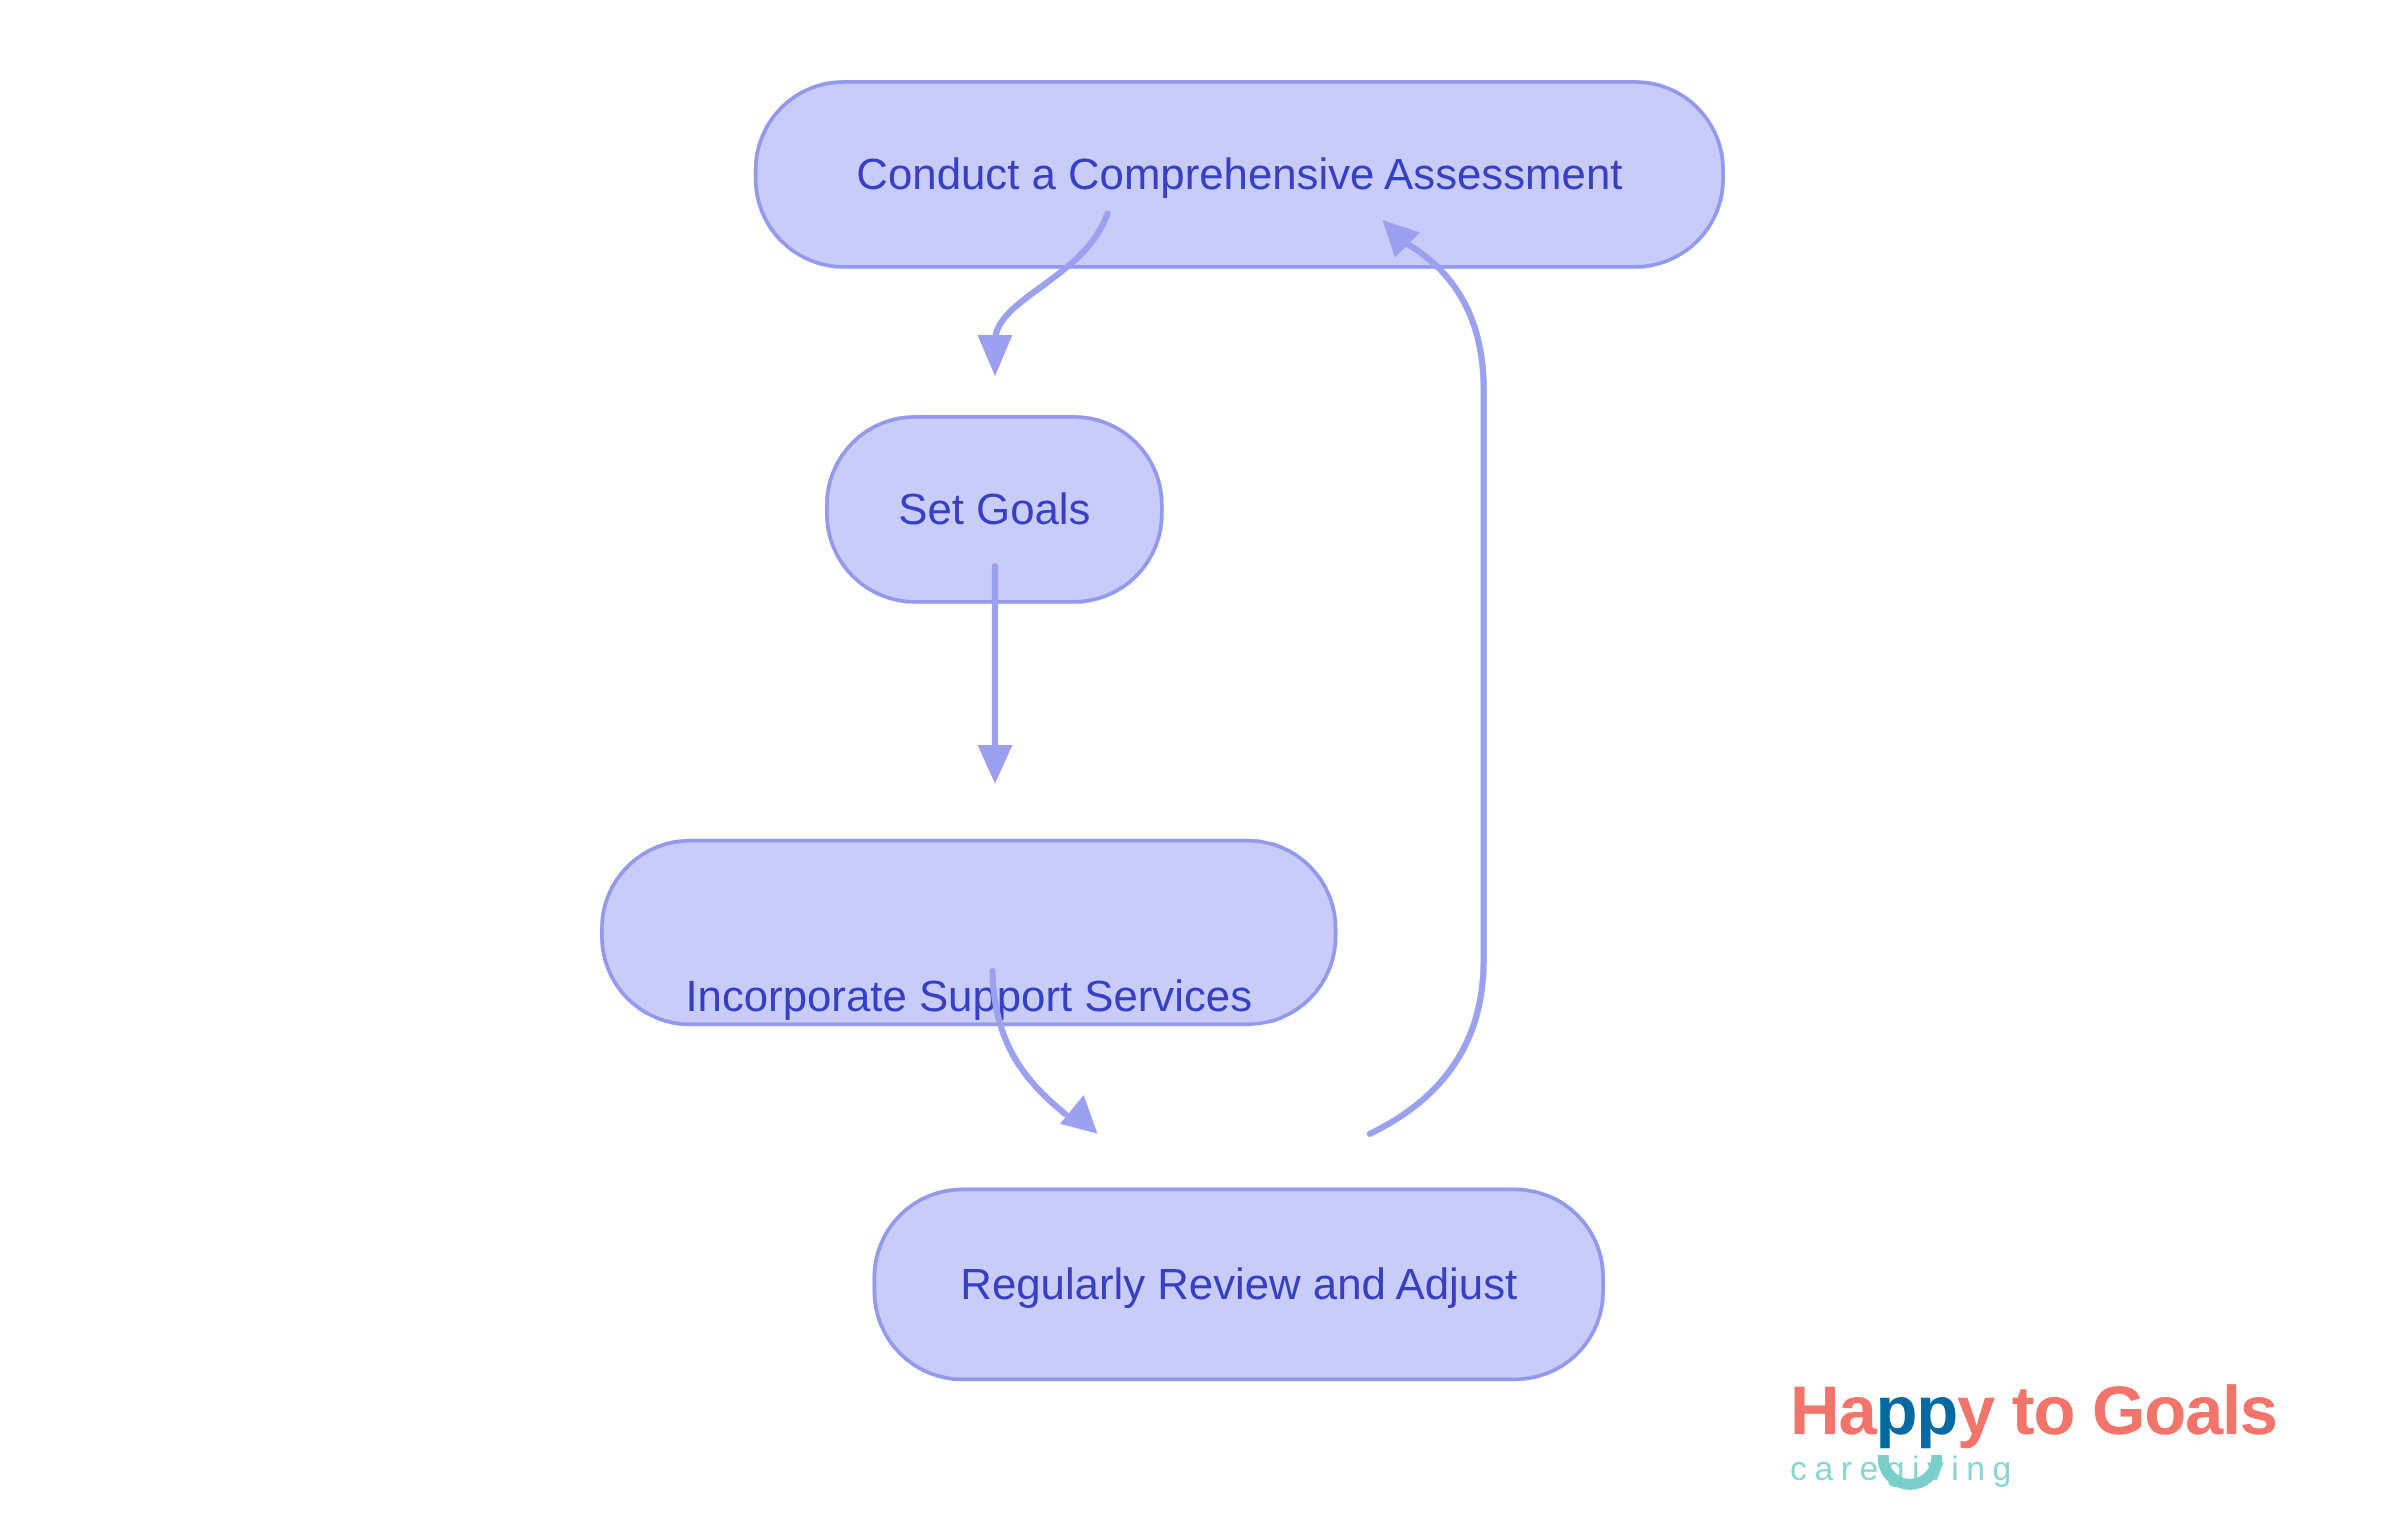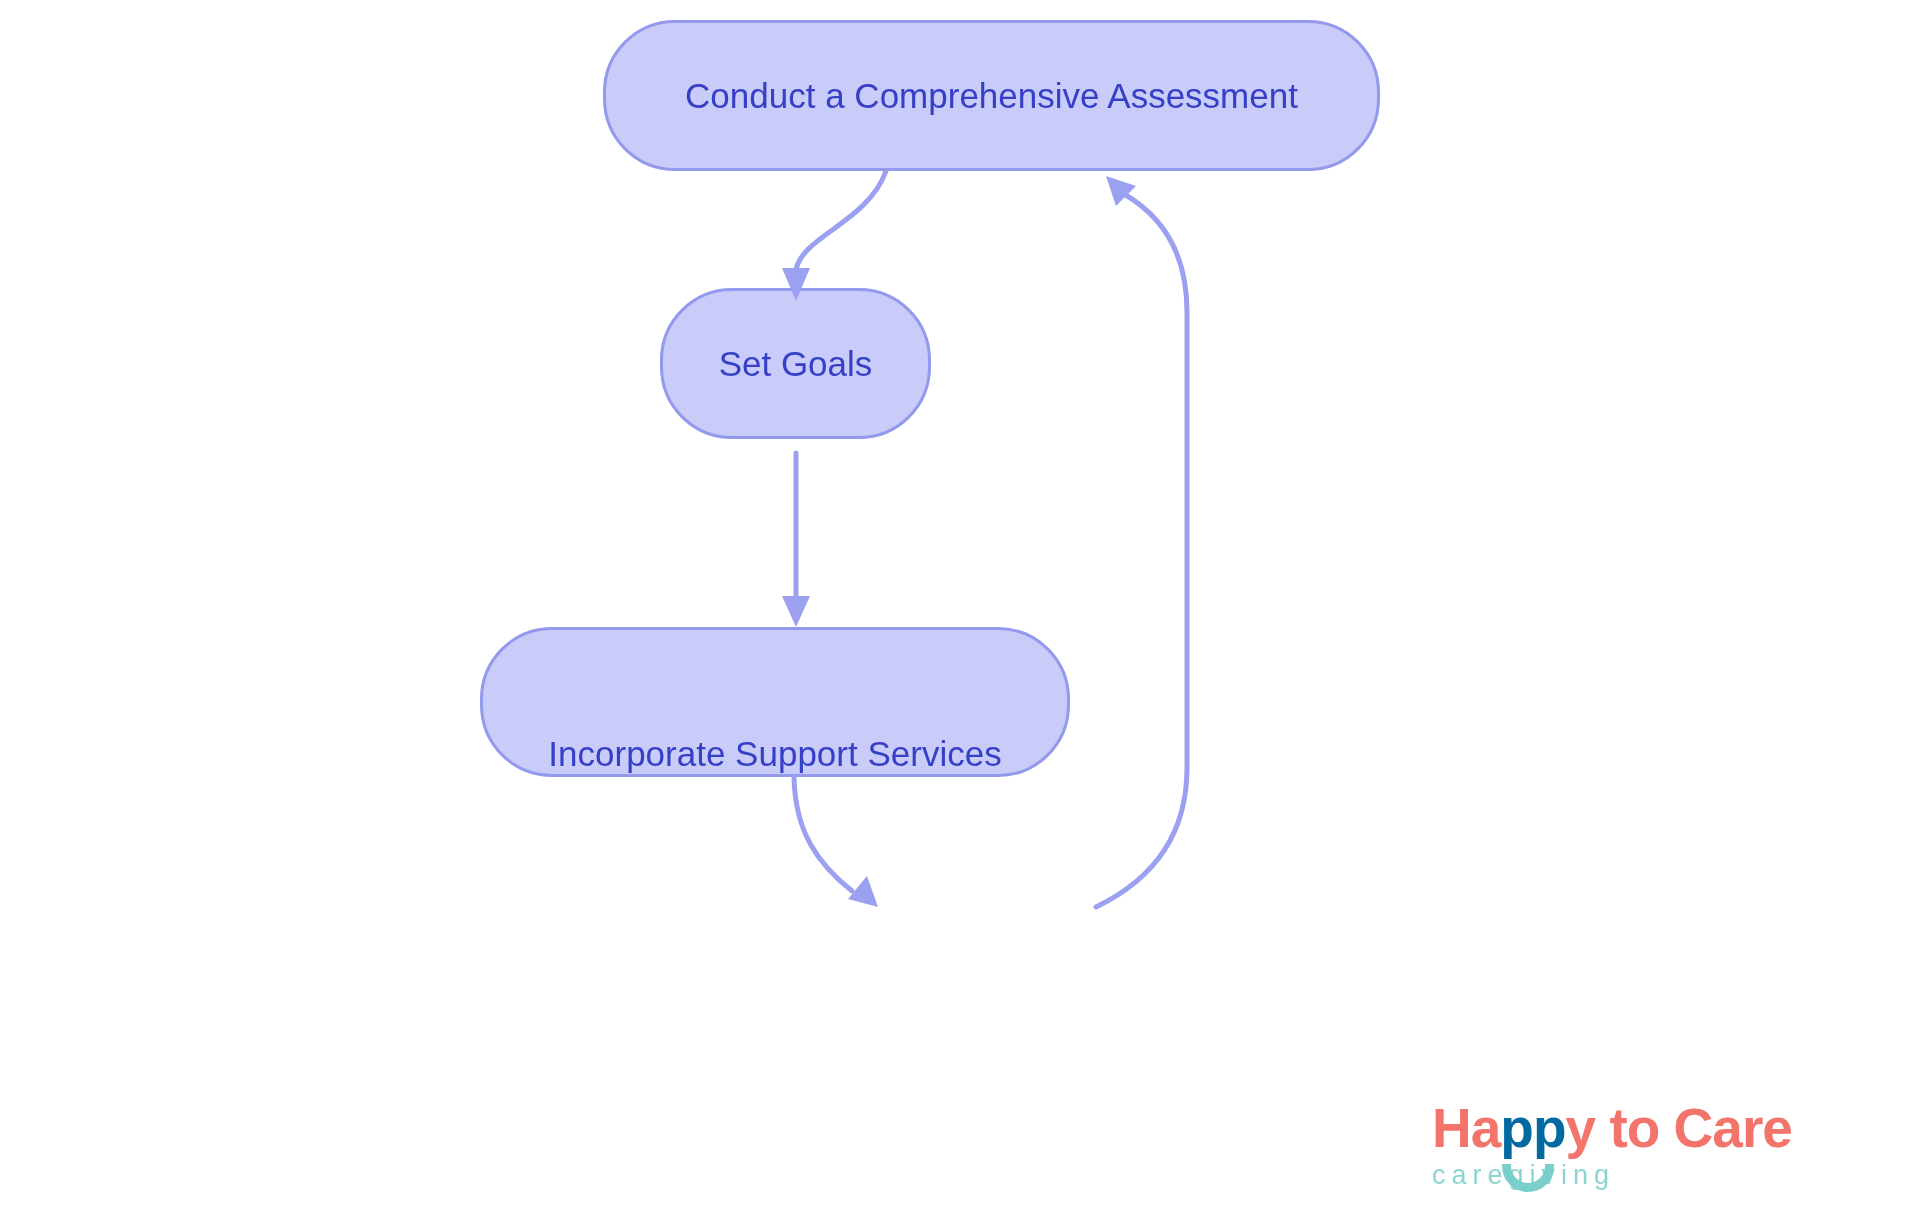--- a/index.html
+++ b/index.html
@@ -7,21 +7,21 @@
     position:relative; width:1920px; height:1215px;
     background:#ffffff; overflow:hidden;
     font-family:"Liberation Sans", sans-serif;
   }
   
   .node {
     position:absolute; box-sizing:border-box;
     background:#C9CBF8; border:3px solid #9399EC; border-radius:72px;
     display:flex; align-items:center; justify-content:center;
     color:#3540C7; font-size:35px; font-weight:400;
-    white-space:nowrap; z-index:1;
+    white-space:nowrap; z-index:1;margin-top:44px;
   }
   .node-assessment { left:603px; top:20px;  width:777px; height:151px; }
   .node-goals      { left:660px; top:288px; width:271px; height:151px; }
   .node-support    { left:480px; top:627px; width:590px; height:150px;align-items:flex-end; }
   .node-review     { left:698px; top:906px; width:586px; height:155px; }
 
   
   .edges {
     position:absolute; left:0; top:0; width:1920px; height:1215px;
     z-index:2; pointer-events:none;
@@ -63,37 +63,40 @@
 
   <div class="node node-assessment">
     <span>Conduct a Comprehensive Assessment</span>
   </div>
   <div class="node node-goals">
     <span>Set Goals</span>
   </div>
   <div class="node node-support">
     <span>Incorporate Support Services</span>
   </div>
+  <div class="node node-review">
+    <span>Regularly Review and Adjust</span>
+  </div>
 
   <svg class="edges" viewBox="0 0 1920 1215" xmlns="http://www.w3.org/2000/svg">
 
     <path class="edge-path" d="M 886 171 C 868 222 802 236 796 270"></path>
     <polygon class="arrowhead" points="782,268 810,268 796,301"></polygon>
 
     <path class="edge-path" d="M 796 453 L 796 597"></path>
     <polygon class="arrowhead" points="782,596 810,596 796,627"></polygon>
 
     <path class="edge-path" d="M 794 777 C 795 832 818 864 852 891"></path>
     <polygon class="arrowhead" points="878,907 848,899 867,876"></polygon>
 
     <path class="edge-path" d="M 1096 907 C 1152 880 1187 836 1187 768 L 1187 312 C 1187 252 1162 216 1124 194"></path>
     <polygon class="arrowhead" points="1106,176 1136,186 1116,206"></polygon>
   </svg>
 
 
   <div class="logo">
     <div class="logo-line1">
-      <span>Ha</span><span class="logo-pp"><span>pp</span><span class="smile"></span></span><span>y to Care</span>
+      <span>Ha</span><span class="logo-pp"><span>pp</span><span class="smile"></span></span><span>y to Goals</span>
     </div>
     <div class="logo-line2">caregiving</div>
   </div>
 
 </div>
 
 </body></html>

